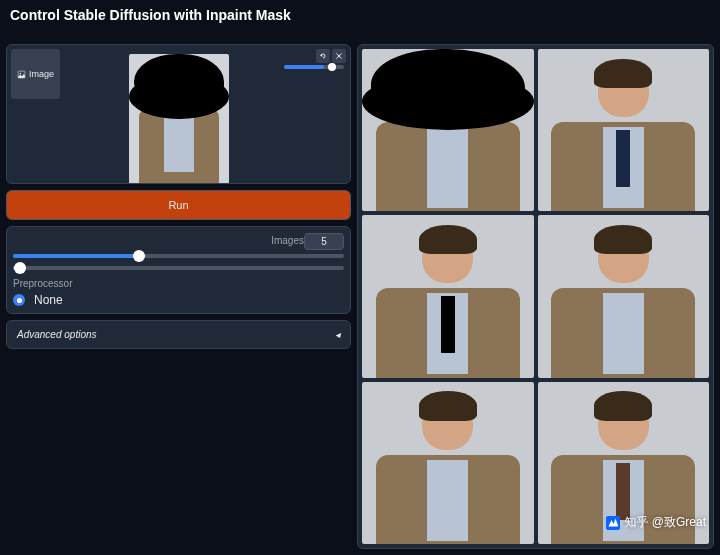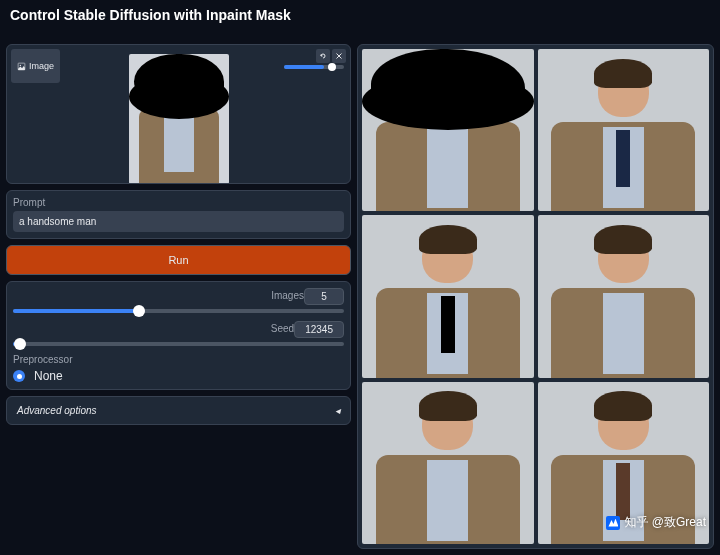--- a/index.html
+++ b/index.html
@@ -15,21 +15,21 @@
   .container { display: flex; flex-direction: column; height: 100%; }
   .title { font-size: 14px; font-weight: 600; padding: 7px 10px 21px; color: #fff; }
   .main { display: flex; gap: 6px; padding: 0 6px 6px; flex: 1; min-height: 0; }
   .left { width: 345px; display: flex; flex-direction: column; gap: 6px; }
   .right { flex: 1; display: flex; flex-direction: column; }
   .panel { background: #1f2937; border: 1px solid #374151; border-radius: 6px; padding: 6px; }
   .image-panel { position: relative; height: 140px; overflow: hidden; }
   .image-tab {
     position: absolute; top: 4px; left: 4px;
     background: #374151; border-radius: 3px;
-    padding: 12px 6px; font-size: 9px; display: flex; align-items: center; gap: 3px;
+    padding: 20px 6px; font-size: 9px; display: flex; align-items: center; gap: 3px;
   }
   .icon-mini { width: 9px; height: 9px; }
   .image-preview {
     width: 100px; height: 130px; margin: 3px auto 0;
     background: #d1d5db; border-radius: 2px; position: relative; overflow: hidden;
   }
   .mask-blob {
     position: absolute; top: 0; left: 5px; width: 90px; height: 58px;
     background: #000; border-radius: 50% 50% 45% 55%;
   }
@@ -134,41 +134,33 @@
             <div class="brush-thumb"></div>
         </div>
         <div class="image-preview">
           <div class="coat"></div>
             <div class="shirt"></div>
           <div class="mask-blob"></div>
             <div class="mask-blob2"></div>
         </div>
       </div>
 
-      <div class="panel">
-        <div class="label">Prompt</div>
-        <input class="prompt-input" value="a handsome man" style="">
-      </div>
 
       <button class="run-btn">Run</button>
 
       <div class="panel">
         <div class="slider-header">
           <span class="label">Images</span>
           <span class="slider-value">5</span>
         </div>
         <div class="slider-track">
           <div class="slider-fill" style="width:38%"></div>
           <div class="slider-thumb" style="left:calc(38% - 6px)"></div>
         </div>
         <div style="height:8px"></div>
-        <div class="slider-header">
-          <span class="label">Seed</span>
-          <span class="slider-value">12345</span>
-        </div>
         <div class="slider-track">
           <div class="slider-fill" style="width:2%"></div>
           <div class="slider-thumb" style="left:calc(2% - 6px)"></div>
         </div>
         <div style="height:8px"></div>
         <div class="label">Preprocessor</div>
         <div class="radio-wrap">
           <div class="radio">
               <div class="radio-dot"></div>
             </div>

